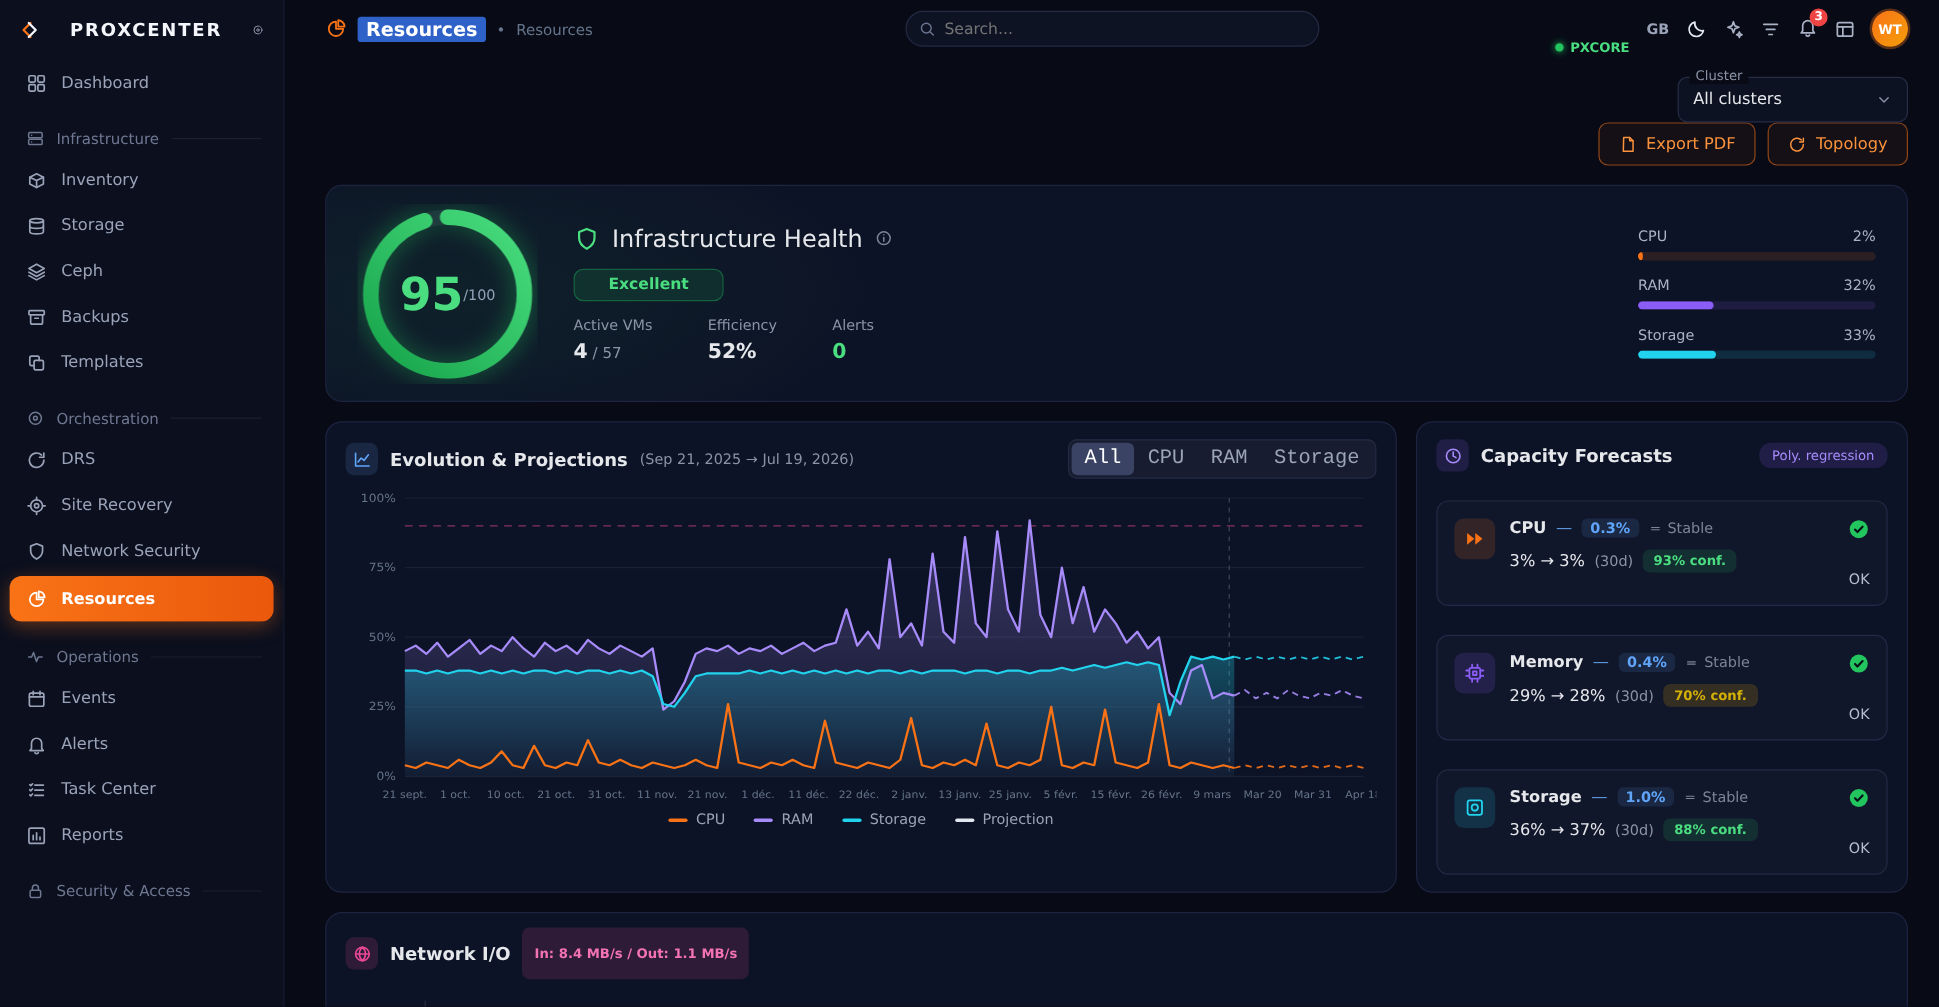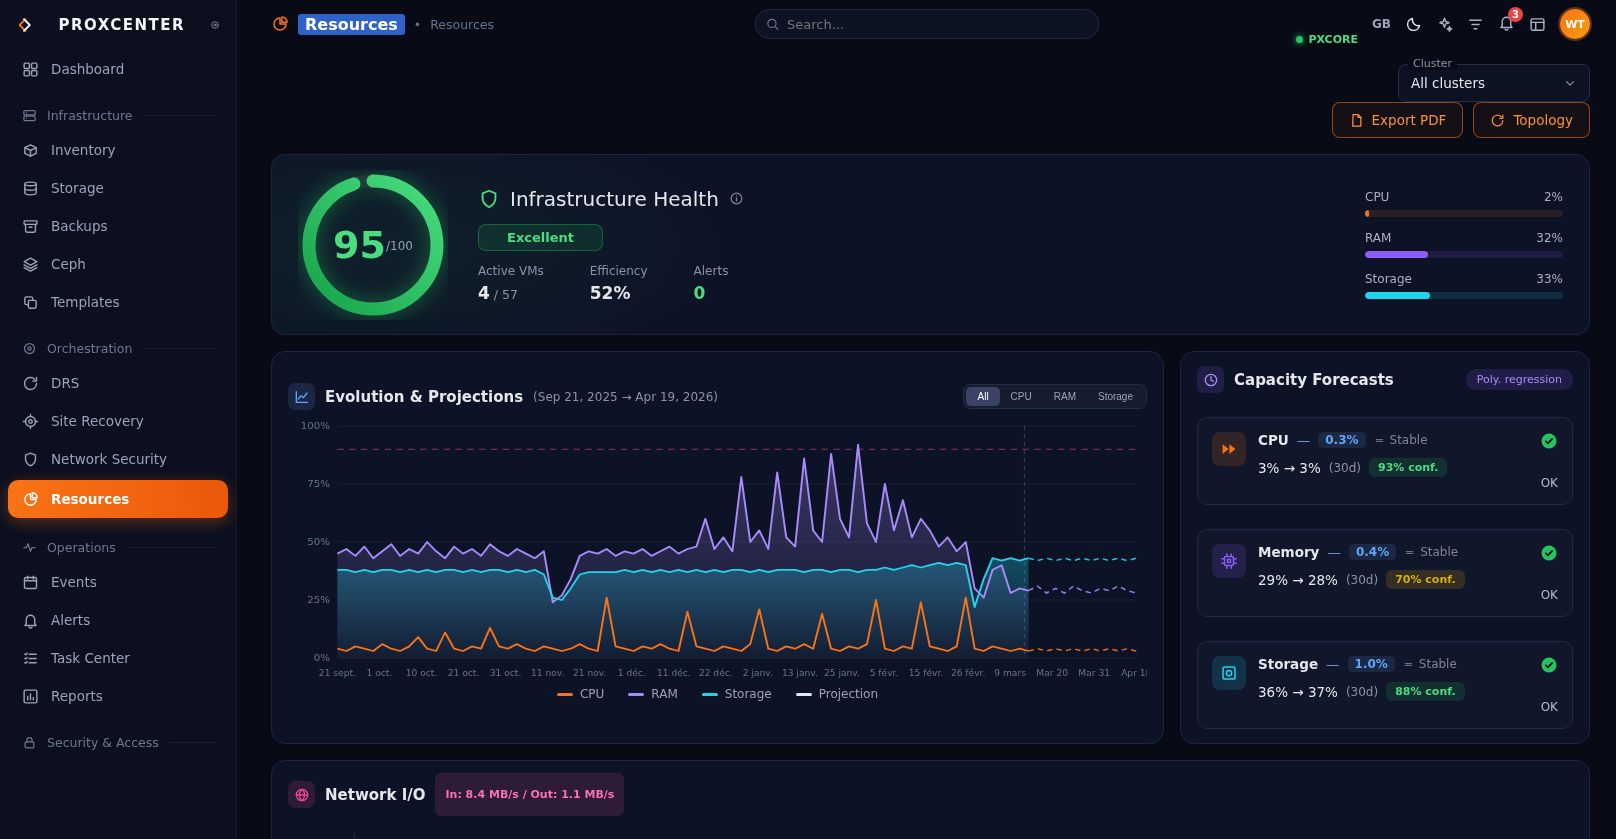--- a/index.html
+++ b/index.html
@@ -84,32 +84,32 @@
   .stat .val { font-size:17px; font-weight:bold; }
   .stat .suffix { font-size:12.5px; color:#8b93a7; font-weight:normal; }
   .stat.alerts .val { color:#4ade80; }
   .health-meters { margin-left:auto; width:198px; display:flex; flex-direction:column; gap:14px; }
   .meter .mrow { display:flex; justify-content:space-between; font-size:12px; color:#aab2c5; margin-bottom:6px; }
   .meter .track { height:7px; border-radius:4px; background:#1c2335; overflow:hidden; }
   .meter .fill { height:100%; border-radius:4px; }
 
   
   .mid-grid { display:flex; gap:16px; margin-bottom:16px; }
-  .evo-card { flex:1; padding:31px 16px; }
+  .evo-card { flex:1; padding:14px 16px; }
   .card-head { display:flex; align-items:center; gap:10px; }
   .icon-box { width:27px; height:27px; border-radius:7px; display:flex; align-items:center; justify-content:center; flex-shrink:0; }
   .icon-box .icon { width:16px; height:16px; }
   .icon-box.blue { background:rgba(96,165,250,.14); color:#60a5fa; }
   .icon-box.purple { background:rgba(139,92,246,.15); color:#a78bfa; }
   .icon-box.pink { background:rgba(236,72,153,.15); color:#ec4899; }
   .card-title { font-weight:bold; font-size:15px; }
   .card-sub { font-size:12px; color:#8b93a7; }
   .seg { margin-left:auto; display:flex; background:#171c30; border:1px solid #242b45; border-radius:7px; padding:2px; }
-  .seg button { border:0; background:transparent; color:#9aa3b8; font-size:10px; padding:4px 11px; border-radius:5px;
-    font-family:Liberation Sans, sans-serif; cursor:pointer; }
+  .seg button { border:0; background:transparent; color:#9aa3b8; font-size:17px; padding:4px 11px; border-radius:5px;
+    font-family:Liberation Mono, monospace; cursor:pointer; }
   .seg button.active { background:#3a4363; color:#fff; }
   #evo-svg { width:100%; height:266px; margin-top:8px; display:block; }
   .legend { display:flex; justify-content:center; gap:24px; margin-top:3px; font-size:12px; color:#9aa3b8; }
   .legend .li { display:flex; align-items:center; }
   .legend .sw { display:inline-block; width:16px; height:3px; border-radius:2px; margin-right:7px; }
   .sw-cpu{background:#f97316} .sw-ram{background:#a78bfa} .sw-storage{background:#22d3ee} .sw-proj{background:#e2e8f0}
 
   
   .fc-card { width:410px; flex-shrink:0; padding:14px 16px; }
   .fc-badge { margin-left:auto; background:rgba(139,92,246,.16); color:#a78bfa; font-size:11px; padding:4px 11px; border-radius:10px; }
@@ -200,36 +200,36 @@
             <ellipse cx="12" cy="5.5" rx="8" ry="2.5"></ellipse>
             <path d="M4 5.5v13c0 1.4 3.6 2.5 8 2.5s8-1.1 8-2.5v-13"></path>
             <path d="M4 12c0 1.4 3.6 2.5 8 2.5s8-1.1 8-2.5"></path>
           </svg>
         </span>
       <span>Storage</span>
     </div>
     <div class="nav-item">
       <span class="icon">
           <svg viewBox="0 0 24 24" fill="none" stroke="currentColor" stroke-width="2" stroke-linecap="round" stroke-linejoin="round">
+            <path d="M12 3l9 5-9 5-9-5z"></path>
+            <path d="M3 12.5l9 5 9-5"></path>
+            <path d="M3 16.5l9 5 9-5"></path>
+          </svg>
+        </span>
+      <span>Ceph</span>
+    </div>
+    <div class="nav-item">
+      <span class="icon">
+          <svg viewBox="0 0 24 24" fill="none" stroke="currentColor" stroke-width="2" stroke-linecap="round" stroke-linejoin="round">
             <rect x="3" y="4" width="18" height="5" rx="1"></rect>
             <path d="M5 9v9a2 2 0 0 0 2 2h10a2 2 0 0 0 2-2V9"></path>
             <path d="M10 13h4"></path>
           </svg>
         </span>
       <span>Backups</span>
-    </div>
-    <div class="nav-item">
-      <span class="icon">
-          <svg viewBox="0 0 24 24" fill="none" stroke="currentColor" stroke-width="2" stroke-linecap="round" stroke-linejoin="round">
-            <path d="M12 3l9 5-9 5-9-5z"></path>
-            <path d="M3 12.5l9 5 9-5"></path>
-            <path d="M3 16.5l9 5 9-5"></path>
-          </svg>
-        </span>
-      <span>Ceph</span>
     </div>
     <div class="nav-item">
       <span class="icon">
           <svg viewBox="0 0 24 24" fill="none" stroke="currentColor" stroke-width="2" stroke-linecap="round" stroke-linejoin="round">
             <rect x="9" y="9" width="11" height="11" rx="2"></rect>
             <path d="M15 9V6a2 2 0 0 0-2-2H6a2 2 0 0 0-2 2v7a2 2 0 0 0 2 2h3"></path>
           </svg>
         </span>
       <span>Templates</span>
     </div>
@@ -528,21 +528,21 @@
           <div class="card-head">
             <span class="icon-box blue">
                 <span class="icon">
                   <svg viewBox="0 0 24 24" fill="none" stroke="currentColor" stroke-width="2" stroke-linecap="round" stroke-linejoin="round">
                     <path d="M3.5 4v16h17"></path>
                     <path d="M6.5 15l4-5 3.5 3 5.5-7"></path>
                   </svg>
                 </span>
               </span>
             <span class="card-title">Evolution &amp; Projections</span>
-            <span class="card-sub">(Sep 21, 2025 → Apr 19, 2026)</span>
+            <span class="card-sub">(Sep 21, 2025 → Jul 19, 2026)</span>
             <div class="seg">
               <button class="active">All</button>
               <button>CPU</button>
               <button>RAM</button>
               <button>Storage</button>
             </div>
           </div>
           <svg id="evo-svg" viewBox="0 0 800 266" preserveAspectRatio="none">
               <defs>
                 <linearGradient id="g1" x1="0" y1="0" x2="0" y2="1">

